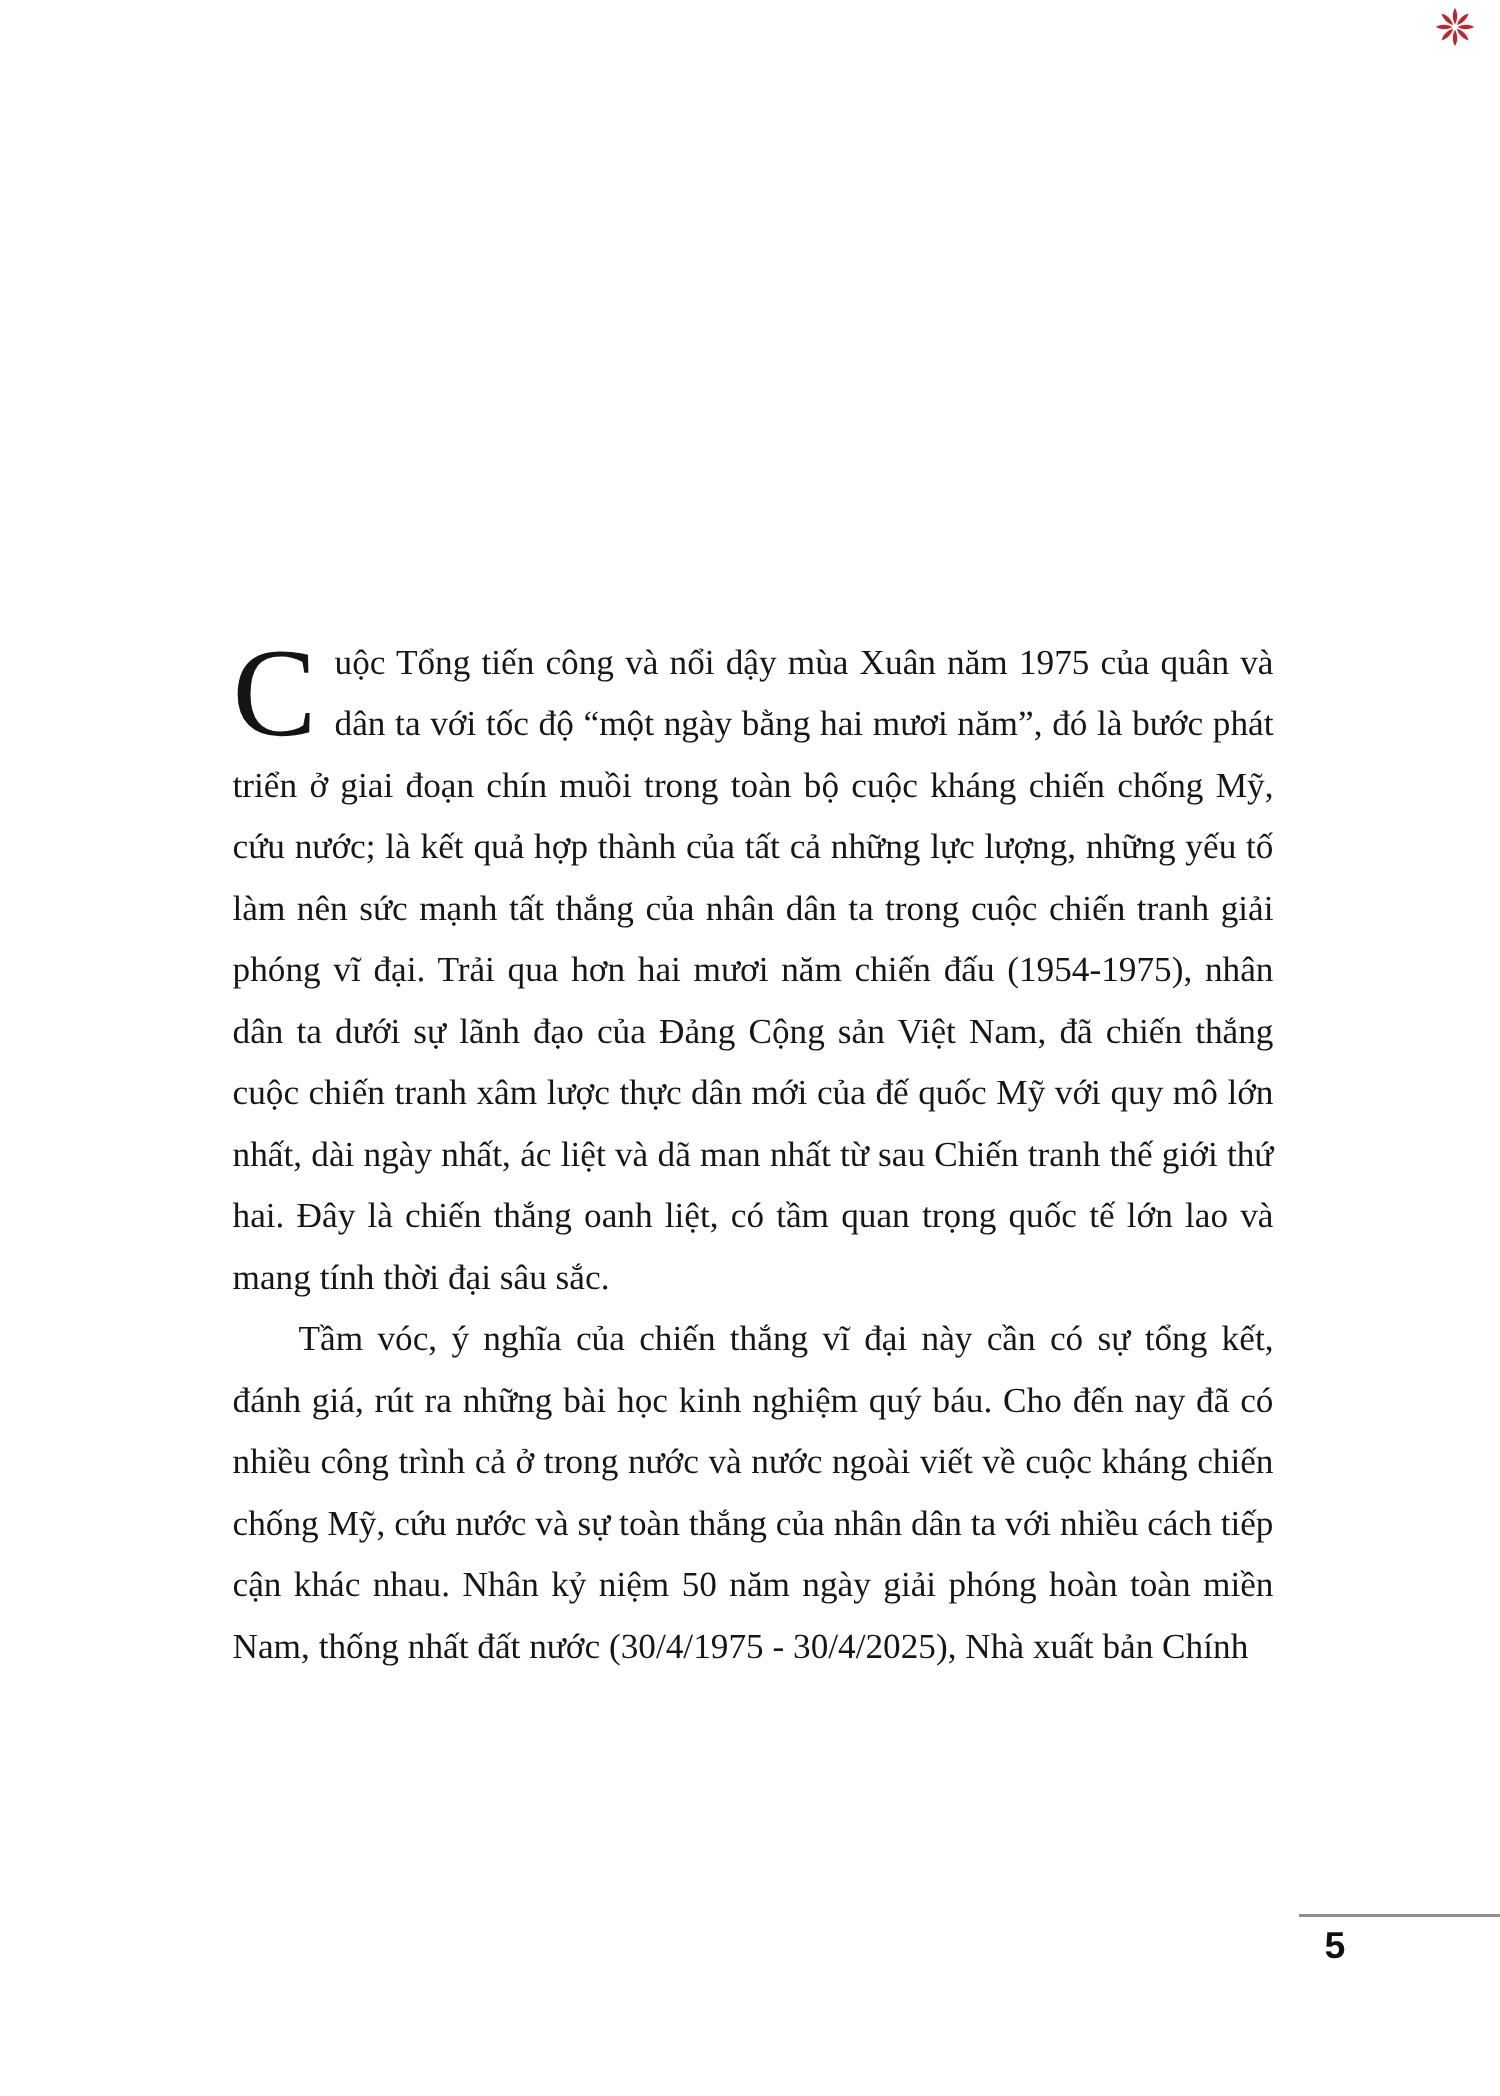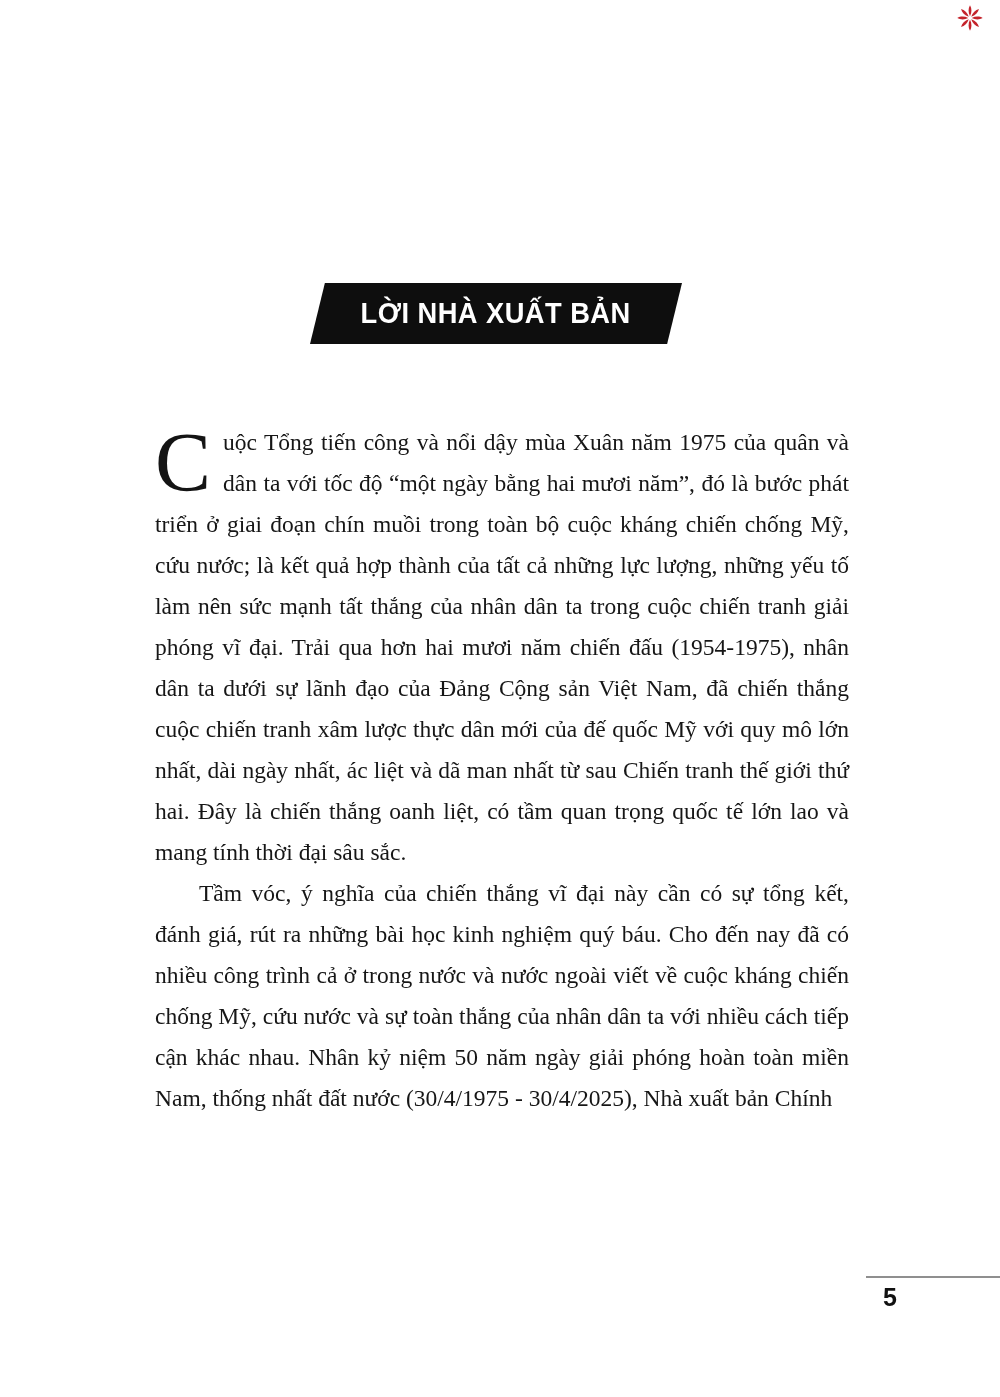--- a/index.html
+++ b/index.html
@@ -114,23 +114,20 @@
         <use href="#petal" transform="rotate(90 12 12)"></use>
         <use href="#petal" transform="rotate(135 12 12)"></use>
         <use href="#petal" transform="rotate(180 12 12)"></use>
         <use href="#petal" transform="rotate(225 12 12)"></use>
         <use href="#petal" transform="rotate(270 12 12)"></use>
         <use href="#petal" transform="rotate(315 12 12)"></use>
       </g>
     </svg>
   </span>
 
-  <div class="banner">
-    <span class="banner-title">LỜI NHÀ XUẤT BẢN</span>
-  </div>
 
   <div class="content">
     <p><span class="dropcap">C</span><span>uộc Tổng tiến công và nổi dậy mùa Xuân năm 1975 của quân và dân ta với tốc độ “một ngày bằng hai mươi năm”, đó là bước phát triển ở giai đoạn chín muồi trong toàn bộ cuộc kháng chiến chống Mỹ, cứu nước; là kết quả hợp thành của tất cả những lực lượng, những yếu tố làm nên sức mạnh tất thắng của nhân dân ta trong cuộc chiến tranh giải phóng vĩ đại. Trải qua hơn hai mươi năm chiến đấu (1954-1975), nhân dân ta dưới sự lãnh đạo của Đảng Cộng sản Việt Nam, đã chiến thắng cuộc chiến tranh xâm lược thực dân mới của đế quốc Mỹ với quy mô lớn nhất, dài ngày nhất, ác liệt và dã man nhất từ sau Chiến tranh thế giới thứ hai. Đây là chiến thắng oanh liệt, có tầm quan trọng quốc tế lớn lao và mang tính thời đại sâu sắc.</span></p>
     <p class="para-indent"><span>Tầm vóc, ý nghĩa của chiến thắng vĩ đại này cần có sự tổng kết, đánh giá, rút ra những bài học kinh nghiệm quý báu. Cho đến nay đã có nhiều công trình cả ở trong nước và nước ngoài viết về cuộc kháng chiến chống Mỹ, cứu nước và sự toàn thắng của nhân dân ta với nhiều cách tiếp cận khác nhau. Nhân kỷ niệm 50 năm ngày giải phóng hoàn toàn miền Nam, thống nhất đất nước (30/4/1975 - 30/4/2025), Nhà xuất bản Chính</span></p>
   </div>
 
   <div class="footer-rule"></div>
   <div class="page-number">5</div>
 
 </div>

